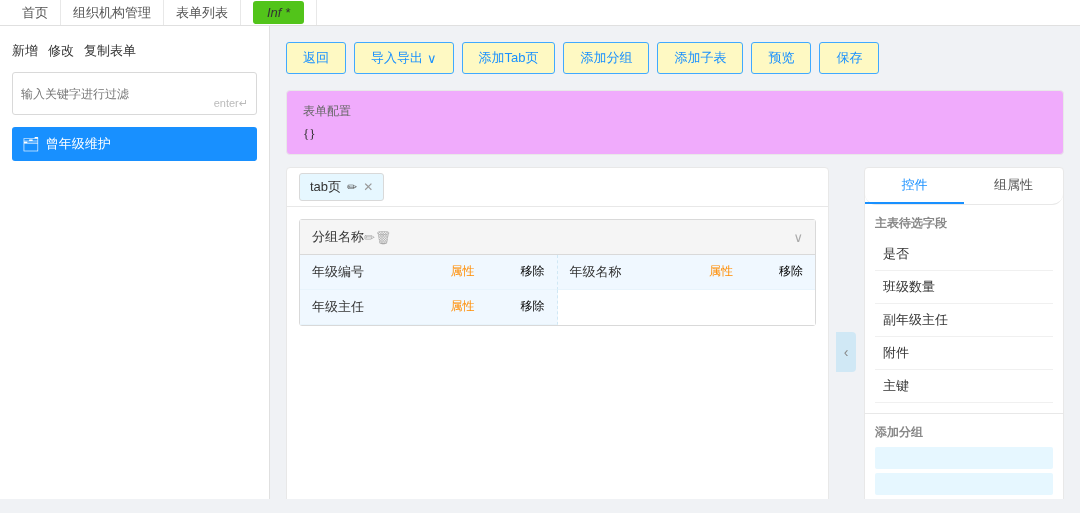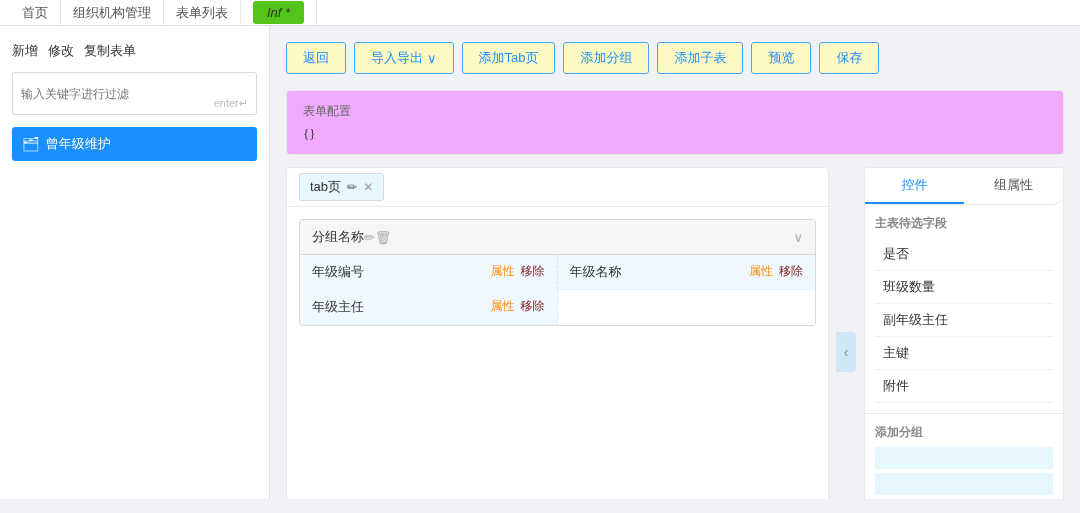--- a/index.html
+++ b/index.html
@@ -231,23 +231,24 @@
       display: flex;
       gap: 6px;
       align-items: center;
     }
     .field-attr {
       color: #ff8c00;
       font-size: 12px;
       cursor: pointer;
     }
     .field-move {
-      color: #7f1d1d;
-      font-size: 12px;
-      cursor: pointer;
+      color: #000000;
+      font-size: 12px;
+      cursor: pointer;
+      margin-left: 40px;
     }
 
     
     .right-panel {
       width: 200px;
       background: #fff;
       border-radius: 4px;
       border: 1px solid #e8e8e8;
       display: flex;
       flex-direction: column;
@@ -434,22 +435,22 @@
       <div class="right-panel">
         <div class="right-panel-tabs">
           <div class="right-panel-tab active">控件</div>
           <div class="right-panel-tab">组属性</div>
         </div>
         <div class="right-panel-section">
           <div class="right-panel-section-title">主表待选字段</div>
           <div class="right-panel-field-item">是否</div>
           <div class="right-panel-field-item">班级数量</div>
           <div class="right-panel-field-item">副年级主任</div>
+          <div class="right-panel-field-item">附件</div>
           <div class="right-panel-field-item">主键</div>
-          <div class="right-panel-field-item">附件</div>
         </div>
         <div class="public-widgets-section">
           <div class="public-widgets-title">添加分组</div>
           <div class="widget-placeholder"></div>
           <div class="widget-placeholder"></div>
           <div class="widget-placeholder"></div>
         </div>
       </div>
 
     </div>

